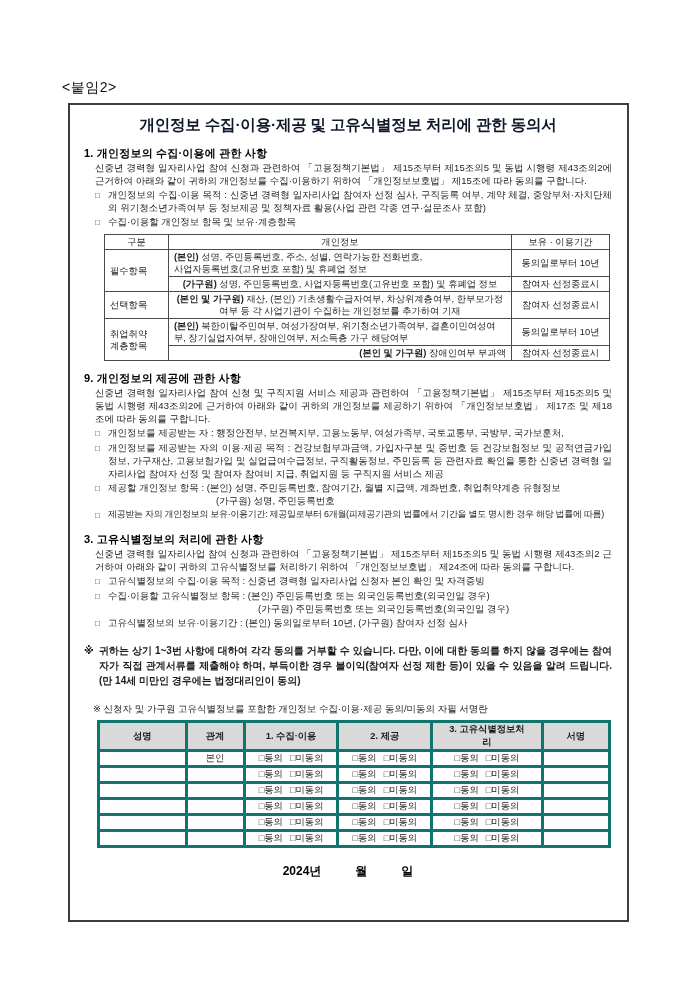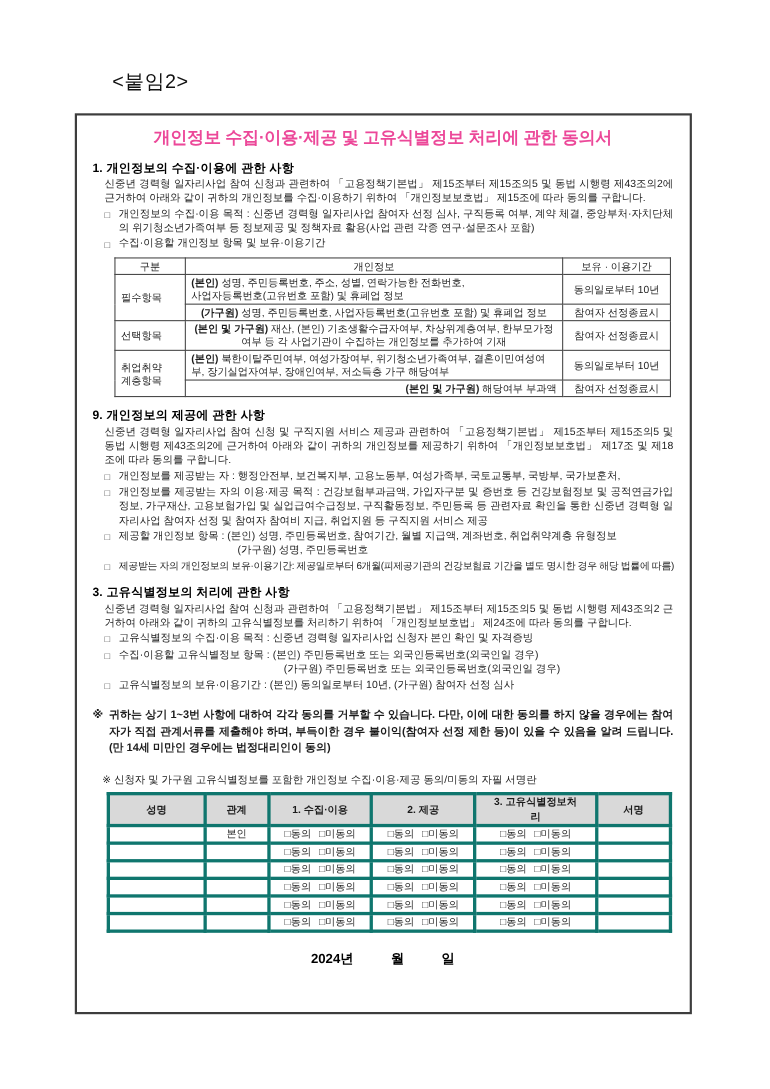--- a/index.html
+++ b/index.html
@@ -6,32 +6,32 @@
   html,body { margin:0; padding:0; }
   body {
     width:700px; height:990px; background:#ffffff;
     font-family:"Liberation Sans","DejaVu Sans",sans-serif;
     color:#1c1c1c;
     -webkit-font-smoothing:antialiased;
   }
   .page { position:relative; width:700px; height:990px; background:#fff; overflow:hidden; }
 
   .attachment {
-    position:absolute; left:62px; top:62px;
-    font-size:18px; color:#111; letter-spacing:0.5px;margin-left:40px;
+    position:absolute; left:62px; top:79px;
+    font-size:14px; color:#111; letter-spacing:0.5px;
   }
 
   .doc-box {
     position:absolute; left:68px; top:103px; width:561px; height:819px;
     border:2px solid #3d3d3d; background:#fff;
     padding:7px 15px 0 14px; overflow:hidden;
   }
 
   .doc-title {
-    text-align:center; font-weight:bold; font-size:15.5px; color:#ec4899;
+    text-align:center; font-weight:bold; font-size:15.5px; color:#0f172a;
     letter-spacing:-0.2px; margin:3px 0 9px 0;
   }
 
   .sec { margin-top:11px; font-size:9.5px; line-height:13px; }
   .sec-heading { font-weight:bold; font-size:11px; color:#000; letter-spacing:0.2px; }
   .sec-body { margin-left:11px; margin-top:1px; }
   .intro { text-align:justify; }
 
   .bullet { display:flex; margin-top:1px; }
   .bullet .marker { flex:0 0 13px; color:#444; font-size:8.5px; padding-top:1px; }
@@ -96,21 +96,21 @@
     <div class="sec">
       <div class="sec-heading">1. 개인정보의 수집·이용에 관한 사항</div>
       <div class="sec-body">
         <div class="intro">신중년 경력형 일자리사업 참여 신청과 관련하여 「고용정책기본법」 제15조부터 제15조의5 및 동법 시행령 제43조의2에 근거하여 아래와 같이 귀하의 개인정보를 수집·이용하기 위하여 「개인정보보호법」 제15조에 따라 동의를 구합니다.</div>
         <div class="bullet">
           <span class="marker">□</span>
           <span class="btext">개인정보의 수집·이용 목적 : 신중년 경력형 일자리사업 참여자 선정 심사, 구직등록 여부, 계약 체결, 중앙부처·자치단체의 위기청소년가족여부 등 정보제공 및 정책자료 활용(사업 관련 각종 연구·설문조사 포함)</span>
         </div>
         <div class="bullet">
           <span class="marker">□</span>
-          <span class="btext">수집·이용할 개인정보 항목 및 보유·이용기간</span>
+          <span class="btext">수집·이용할 개인정보 항목 및 보유·계층항목</span>
         </div>
 
         <table class="items-table">
           <colgroup>
               <col class="col-cat">
               <col class="col-info">
               <col class="col-per">
             </colgroup>
           <thead>
             <tr>
@@ -135,21 +135,21 @@
               <td class="info-cell center"><span class="b">(본인 및 가구원)</span><span> 재산, (본인) 기초생활수급자여부, 차상위계층여부, 한부모가정여부 등 각 사업기관이 수집하는 개인정보를 추가하여 기재</span></td>
               <td class="per-cell">참여자 선정종료시</td>
             </tr>
             <tr>
               <td class="cat-cell" rowspan="2">취업취약
 계층항목</td>
               <td class="info-cell"><span class="b">(본인)</span><span> 북한이탈주민여부, 여성가장여부, 위기청소년가족여부, 결혼이민여성여부, 장기실업자여부, 장애인여부, 저소득층 가구 해당여부</span></td>
               <td class="per-cell">동의일로부터 10년</td>
             </tr>
             <tr>
-              <td class="info-cell right"><span class="b">(본인 및 가구원)</span><span> 해당여부 부과액</span></td>
+              <td class="info-cell right"><span class="b">(본인 및 가구원)</span><span> 장애인여부 부과액</span></td>
               <td class="per-cell">참여자 선정종료시</td>
             </tr>
           </tbody>
         </table>
       </div>
     </div>
 
     <div class="sec">
       <div class="sec-heading">9. 개인정보의 제공에 관한 사항</div>
       <div class="sec-body">
@@ -166,21 +166,21 @@
         </div>
         <div class="bullet">
           <span class="marker">□</span>
           <span class="btext">
             <span>제공할 개인정보 항목 : (본인) 성명, 주민등록번호, 참여기간, 월별 지급액, 계좌번호, 취업취약계층 유형정보</span>
             <div class="cont-line" style="margin-left:108px;">(가구원) 성명, 주민등록번호</div>
           </span>
         </div>
         <div class="bullet">
           <span class="marker">□</span>
-          <span class="btext tight">제공받는 자의 개인정보의 보유·이용기간: 제공일로부터 6개월(피제공기관의 건강보험료 기간을 별도 명시한 경우 해당 법률에 따름)</span>
+          <span class="btext tight">제공받는 자의 개인정보의 보유·이용기간: 제공일로부터 6개월(피제공기관의 법률에서 기간을 별도 명시한 경우 해당 법률에 따름)</span>
         </div>
       </div>
     </div>
 
     <div class="sec">
       <div class="sec-heading">3. 고유식별정보의 처리에 관한 사항</div>
       <div class="sec-body">
         <div class="intro">신중년 경력형 일자리사업 참여 신청과 관련하여 「고용정책기본법」 제15조부터 제15조의5 및 동법 시행령 제43조의2 근거하여 아래와 같이 귀하의 고유식별정보를 처리하기 위하여 「개인정보보호법」 제24조에 따라 동의를 구합니다.</div>
         <div class="bullet">
           <span class="marker">□</span>

